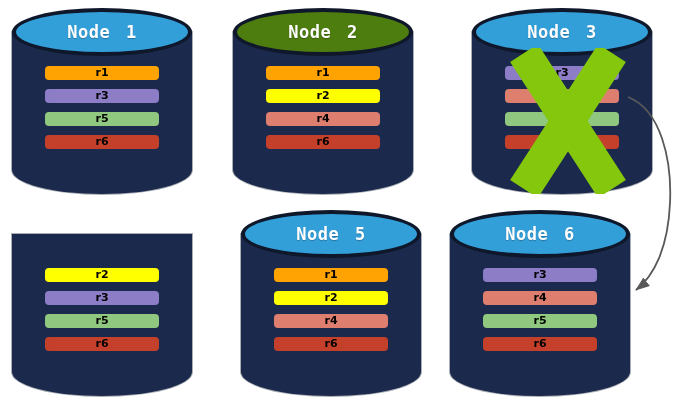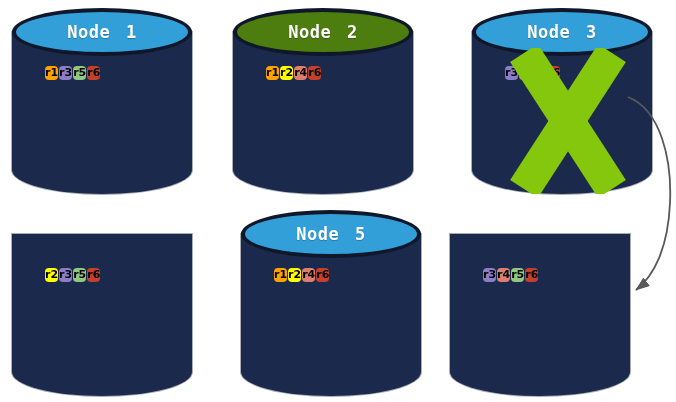--- a/index.html
+++ b/index.html
@@ -35,21 +35,21 @@
     font-family: "DejaVu Sans Mono", monospace;
     font-weight: bold;
     font-size: 17px;
     letter-spacing: 0.5px;
     word-spacing: 5px;
     text-shadow: 0 1px 1px rgba(0,0,0,0.25);
   }
 
   .bars {
     position: absolute; left: 33px; right: 33px; top: 58px;
-    display: flex; flex-direction: row; gap: 1px;
+    display: flex; flex-direction: column; gap: 9px;
     z-index: 2;
   }
   .bar {
     height: 14px; border-radius: 4px;
     text-align: center;
     font-family: "DejaVu Sans", sans-serif;
     font-weight: bold; font-size: 11px; line-height: 14px;
     color: #000000;
   }
 
@@ -131,20 +131,23 @@
     <div class="bars">
       <div class="bar" style="background: rgb(255, 163, 2);">r1</div>
       <div class="bar" style="background: rgb(255, 255, 0);">r2</div>
       <div class="bar" style="background: rgb(222, 126, 110);">r4</div>
       <div class="bar" style="background: rgb(197, 64, 42);">r6</div>
     </div>
   </div>
 
   <div class="node pos-n6">
     <div class="cyl-body" style="background: rgb(27, 42, 76);"></div>
+    <div class="cyl-top" style="background: rgb(51, 159, 217);">
+      <span class="node-title">Node 6</span>
+    </div>
     <div class="bars">
       <div class="bar" style="background: rgb(140, 125, 198);">r3</div>
       <div class="bar" style="background: rgb(222, 126, 110);">r4</div>
       <div class="bar" style="background: rgb(144, 200, 127);">r5</div>
       <div class="bar" style="background: rgb(197, 64, 42);">r6</div>
     </div>
   </div>
 
   <svg class="arrow-svg" viewBox="0 0 70 226">
     <defs>

